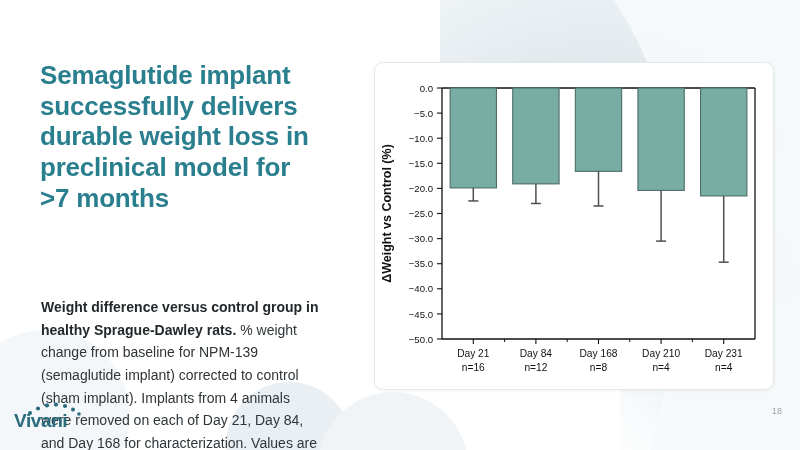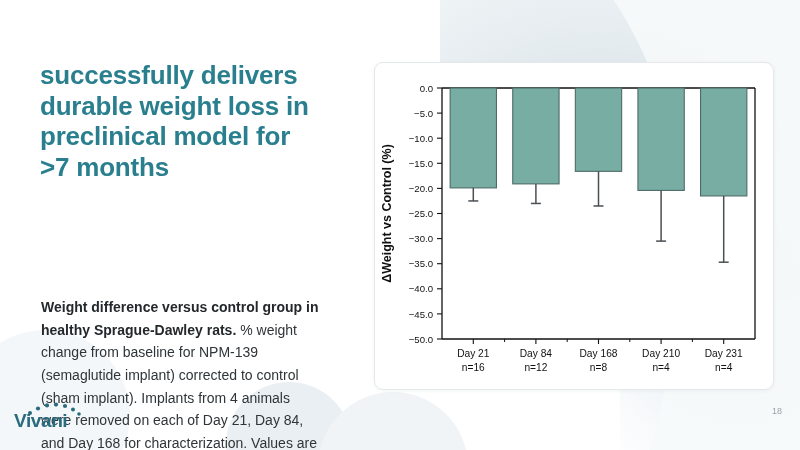--- a/index.html
+++ b/index.html
@@ -125,20 +125,21 @@
   <div class="bg-gradient-tr"></div>
   <div class="bg-gradient-r"></div>
   <div class="bg-blob blob-c"></div>
   <div class="bg-blob blob-a"></div>
   <div class="bg-blob blob-b"></div>
   <svg class="bg-curve" viewBox="0 0 300 450">
     <path d="M40,-20 C120,90 150,230 90,450 L300,450 L300,-20 Z" fill="#f6f9fa" opacity="0.9"></path>
   </svg>
 
   <div class="title">
+    <div>Semaglutide implant</div>
     <div>successfully delivers</div>
     <div>durable weight loss in</div>
     <div>preclinical model for</div>
     <div>&gt;7 months</div>
   </div>
 
   <div class="caption"><b>Weight difference versus control group in healthy Sprague-Dawley rats.</b><span> % weight change from baseline for NPM-139 (semaglutide implant) corrected to control (sham implant). Implants from 4 animals were removed on each of Day 21, Day 84, and Day 168 for characterization. Values are mean ± SE.</span></div>
 
   <div class="logo">
     <svg class="logo-dots" viewBox="0 0 56 14">

